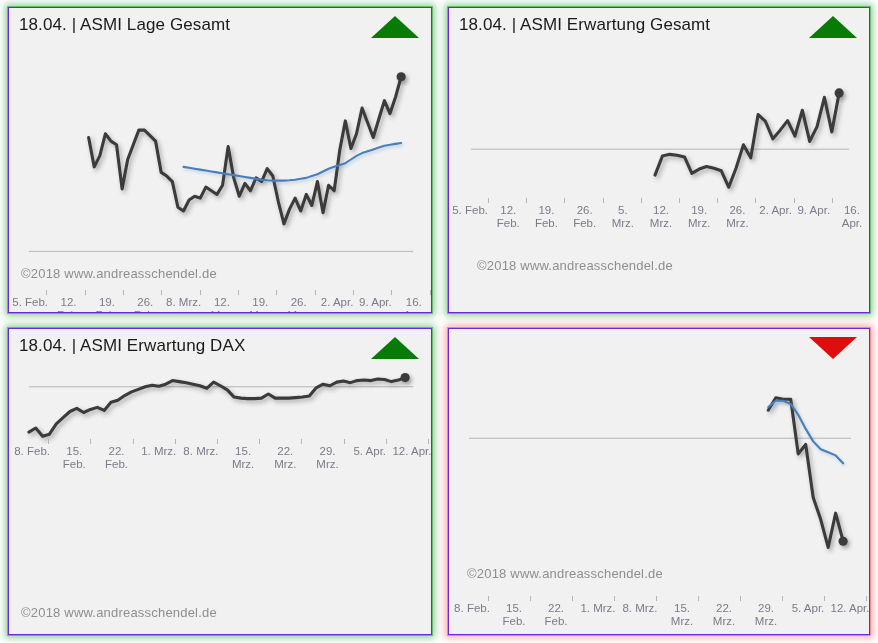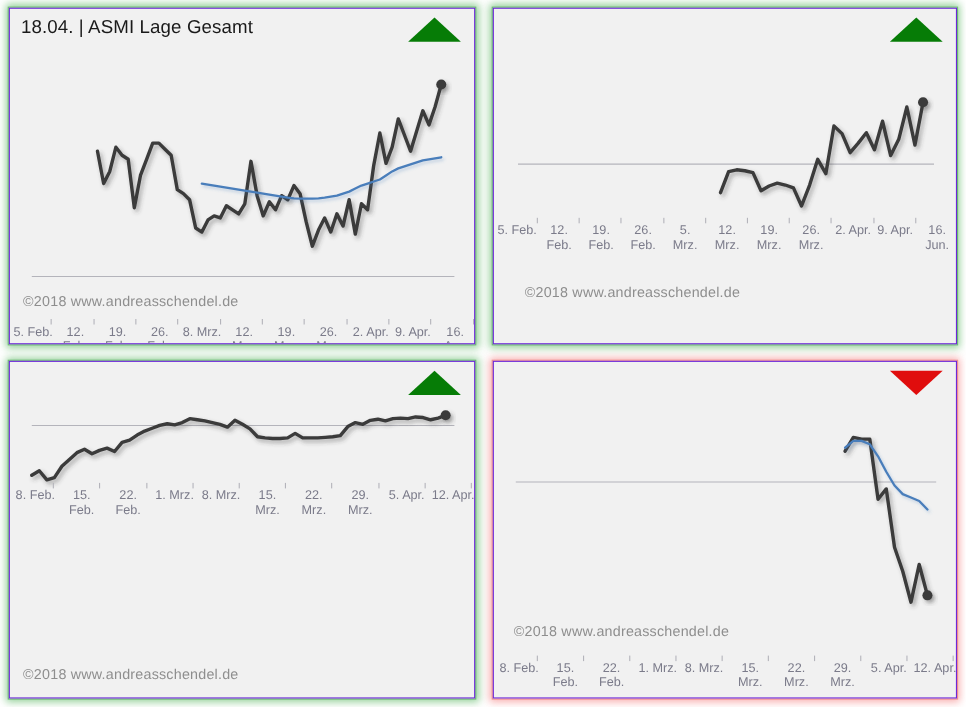--- a/index.html
+++ b/index.html
@@ -169,20 +169,21 @@
             <div class="axis-label">26. Mrz.</div>
             <div class="axis-label">2. Apr.</div>
             <div class="axis-label">9. Apr.</div>
             <div class="axis-label">16. Apr.</div>
           </div>
       </div>
     </div>
 
     <div class="cell">
       <div class="panel up">
+        <div class="panel-title">18.04. | ASMI Erwartung Gesamt</div>
         <div class="arrow up"></div>
         <svg class="plot" viewBox="0 0 422 306" preserveAspectRatio="none">
             <defs>
               <filter id="sh1" x="-30%" y="-30%" width="180%" height="180%">
                 <feDropShadow dx="2.2" dy="2.6" stdDeviation="1.9" flood-color="#3a3a3a" flood-opacity="0.40"></feDropShadow>
               </filter>
               <filter id="shb1" x="-30%" y="-30%" width="180%" height="180%">
                 <feDropShadow dx="1.6" dy="2.0" stdDeviation="1.4" flood-color="#4a7ebb" flood-opacity="0.30"></feDropShadow>
               </filter>
             </defs>
@@ -208,27 +209,28 @@
             <div class="axis-label">5. Feb.</div>
             <div class="axis-label"><span>12.</span><span class="l2" style="display: block;">Feb.</span></div>
             <div class="axis-label"><span>19.</span><span class="l2" style="display: block;">Feb.</span></div>
             <div class="axis-label"><span>26.</span><span class="l2" style="display: block;">Feb.</span></div>
             <div class="axis-label"><span>5.</span><span class="l2" style="display: block;">Mrz.</span></div>
             <div class="axis-label"><span>12.</span><span class="l2" style="display: block;">Mrz.</span></div>
             <div class="axis-label"><span>19.</span><span class="l2" style="display: block;">Mrz.</span></div>
             <div class="axis-label"><span>26.</span><span class="l2" style="display: block;">Mrz.</span></div>
             <div class="axis-label">2. Apr.</div>
             <div class="axis-label">9. Apr.</div>
-            <div class="axis-label"><span>16.</span><span class="l2" style="display: block;">Jun.</span></div>
+            <div class="axis-label"><span>16.</span><span class="l2" style="display: block;">Apr.</span></div>
           </div>
       </div>
     </div>
 
     <div class="cell">
       <div class="panel up">
+        <div class="panel-title">18.04. | ASMI Erwartung DAX</div>
         <div class="arrow up"></div>
         <svg class="plot" viewBox="0 0 424 307" preserveAspectRatio="none">
             <defs>
               <filter id="sh2" x="-30%" y="-30%" width="180%" height="180%">
                 <feDropShadow dx="2.2" dy="2.6" stdDeviation="1.9" flood-color="#3a3a3a" flood-opacity="0.40"></feDropShadow>
               </filter>
               <filter id="shb2" x="-30%" y="-30%" width="180%" height="180%">
                 <feDropShadow dx="1.6" dy="2.0" stdDeviation="1.4" flood-color="#4a7ebb" flood-opacity="0.30"></feDropShadow>
               </filter>
             </defs>

